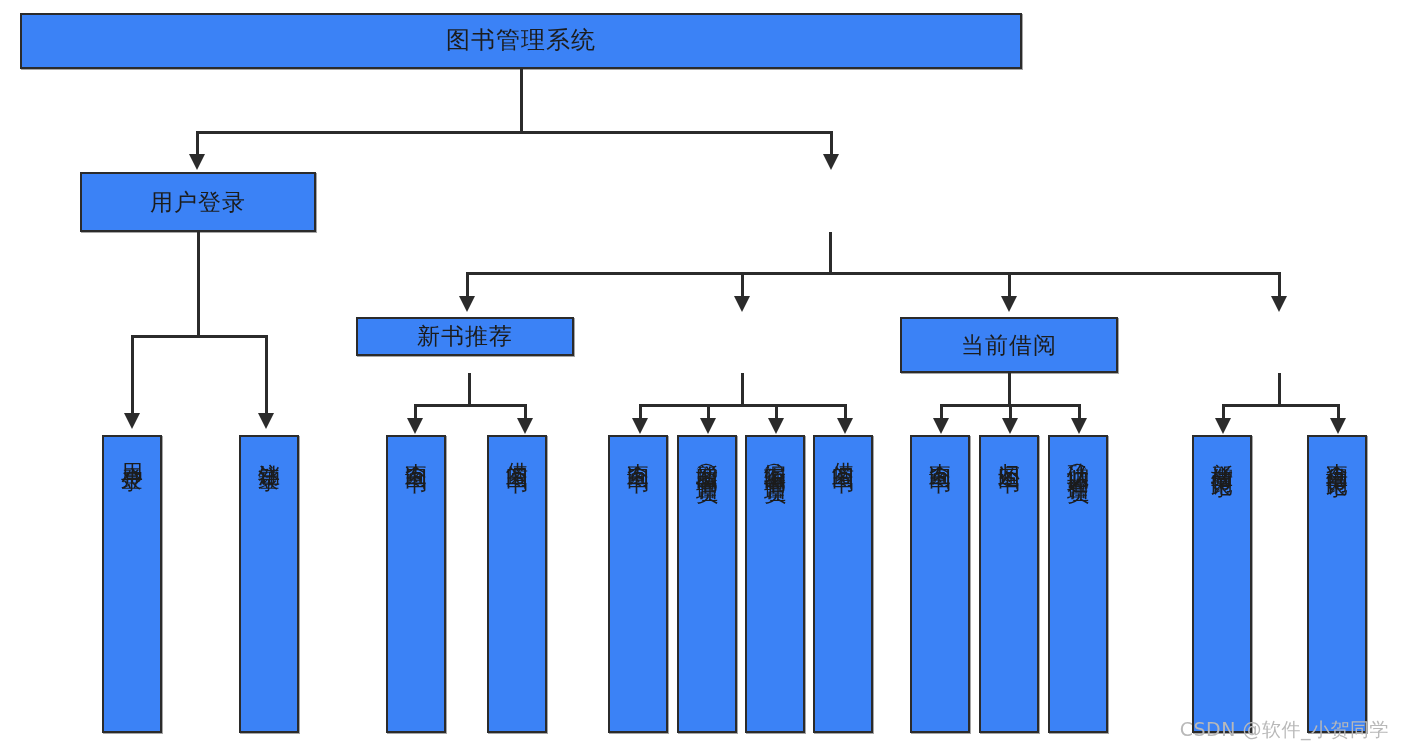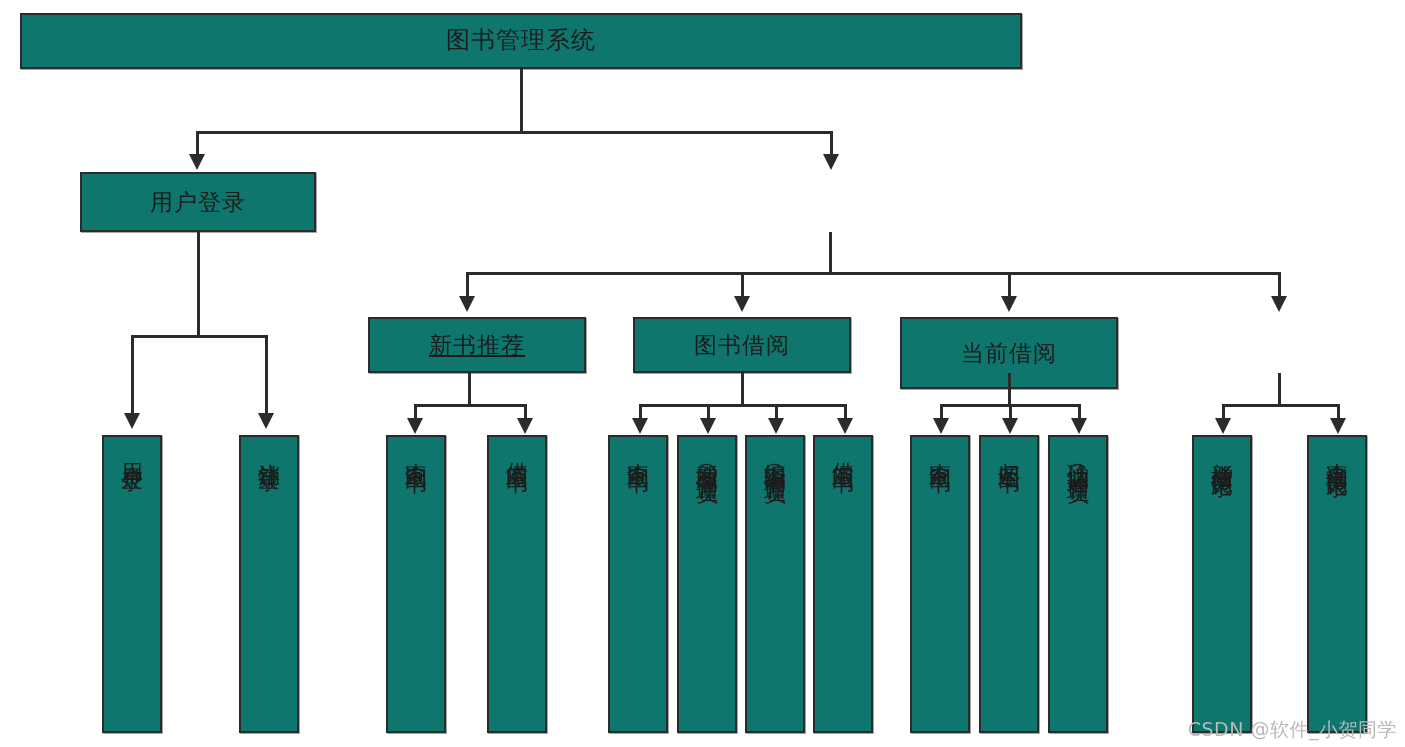--- a/index.html
+++ b/index.html
@@ -21,21 +21,21 @@
     left: 0;
     top: 0;
     width: 1405px;
     height: 747px;
   }
 
   
   .node {
     position: absolute;
     box-sizing: border-box;
-    background: #0f766e;
+    background: #3b82f6;
     border: 2.5px solid #2b2b2b;
     display: flex;
     align-items: center;
     justify-content: center;
     box-shadow: 1px 1px 0 rgba(0,0,0,0.35);
   }
   .node-label {
     font-size: 23px;
     line-height: 1.15;
     letter-spacing: 1px;
@@ -76,21 +76,21 @@
     width: 0;
     height: 0;
     border-left: 8px solid transparent;
     border-right: 8px solid transparent;
     border-top: 16px solid #2b2b2b;
   }
 
   
   #watermark {
     position: absolute;
-    right: 8px;
+    right: 16px;
     bottom: 4px;
     font-size: 19px;
     color: #b9b9b9;
     letter-spacing: 0.5px;
     user-select: none;
     white-space: nowrap;
   }
 </style>
 </head>
 <body>
@@ -126,27 +126,24 @@
   <div class="conn h" style="left:466px; top:272px; width:814px;"></div>
   <div class="conn v" style="left:466px; top:272px; height:26px;"></div>
   <div class="arrow" style="left:459px; top:296px;"></div>
   <div class="conn v" style="left:741px; top:272px; height:26px;"></div>
   <div class="arrow" style="left:734px; top:296px;"></div>
   <div class="conn v" style="left:1008px; top:272px; height:26px;"></div>
   <div class="arrow" style="left:1001px; top:296px;"></div>
   <div class="conn v" style="left:1278px; top:272px; height:26px;"></div>
   <div class="arrow" style="left:1271px; top:296px;"></div>
 
-  <div class="node" style="left:368px; top:317px; width:218px; height:56px;text-decoration:underline;">
+  <div class="node" style="left:356px; top:317px; width:218px; height:39px;">
     <span class="node-label">新书推荐</span>
   </div>
-  <div class="node" style="left:633px; top:317px; width:218px; height:56px;">
-    <span class="node-label">图书借阅</span>
-  </div>
-  <div class="node" style="left:900px; top:317px; width:218px; height:72px;">
+  <div class="node" style="left:900px; top:317px; width:218px; height:56px;">
     <span class="node-label">当前借阅</span>
   </div>
 
   <div class="conn v" style="left:468px; top:373px; height:32px;"></div>
   <div class="conn h" style="left:414px; top:404px; width:110px;"></div>
   <div class="conn v" style="left:414px; top:404px; height:16px;"></div>
   <div class="arrow" style="left:407px; top:418px;"></div>
   <div class="conn v" style="left:524px; top:404px; height:16px;"></div>
   <div class="arrow" style="left:517px; top:418px;"></div>
 

